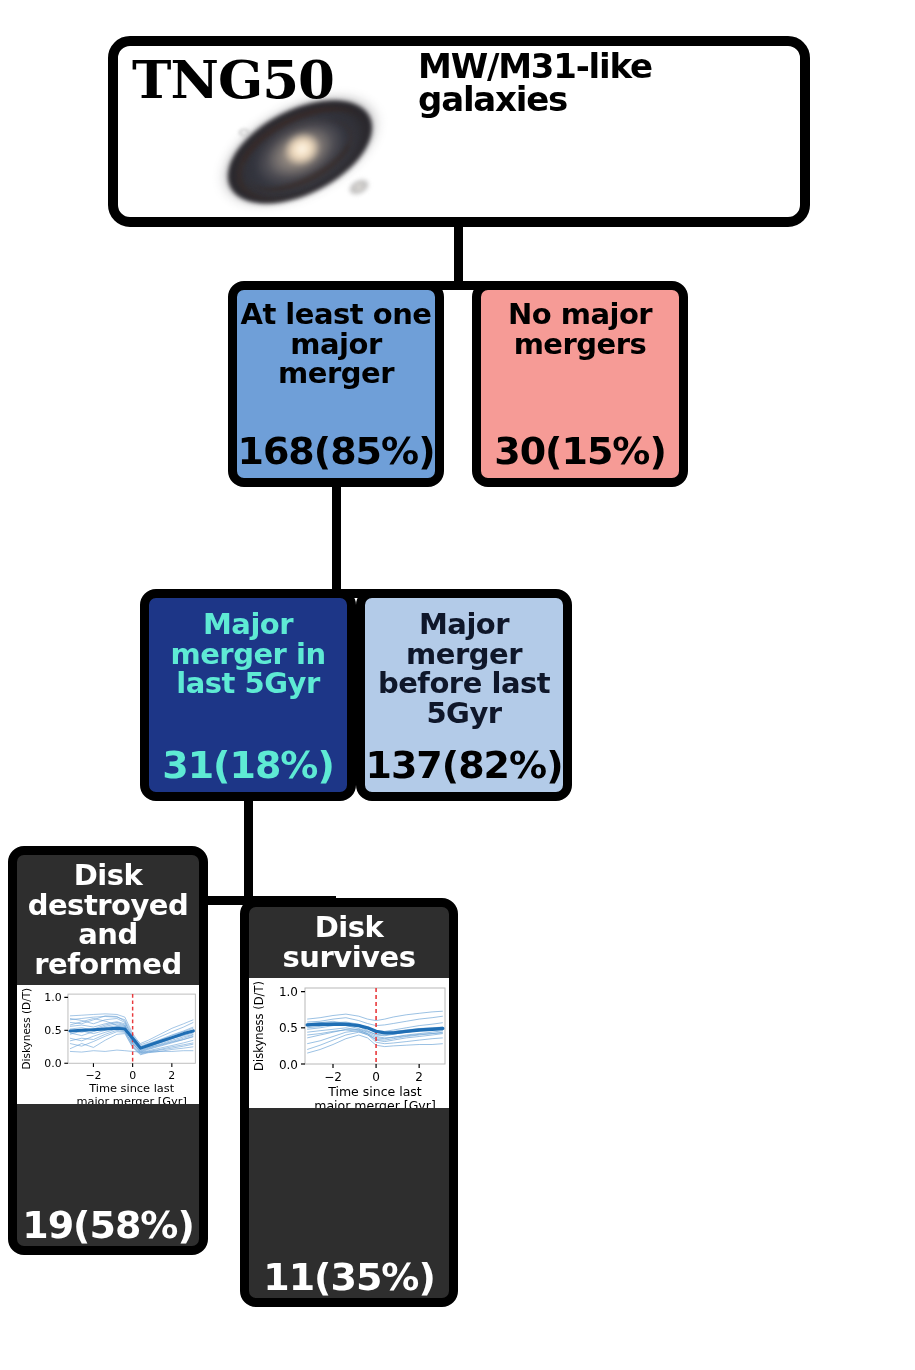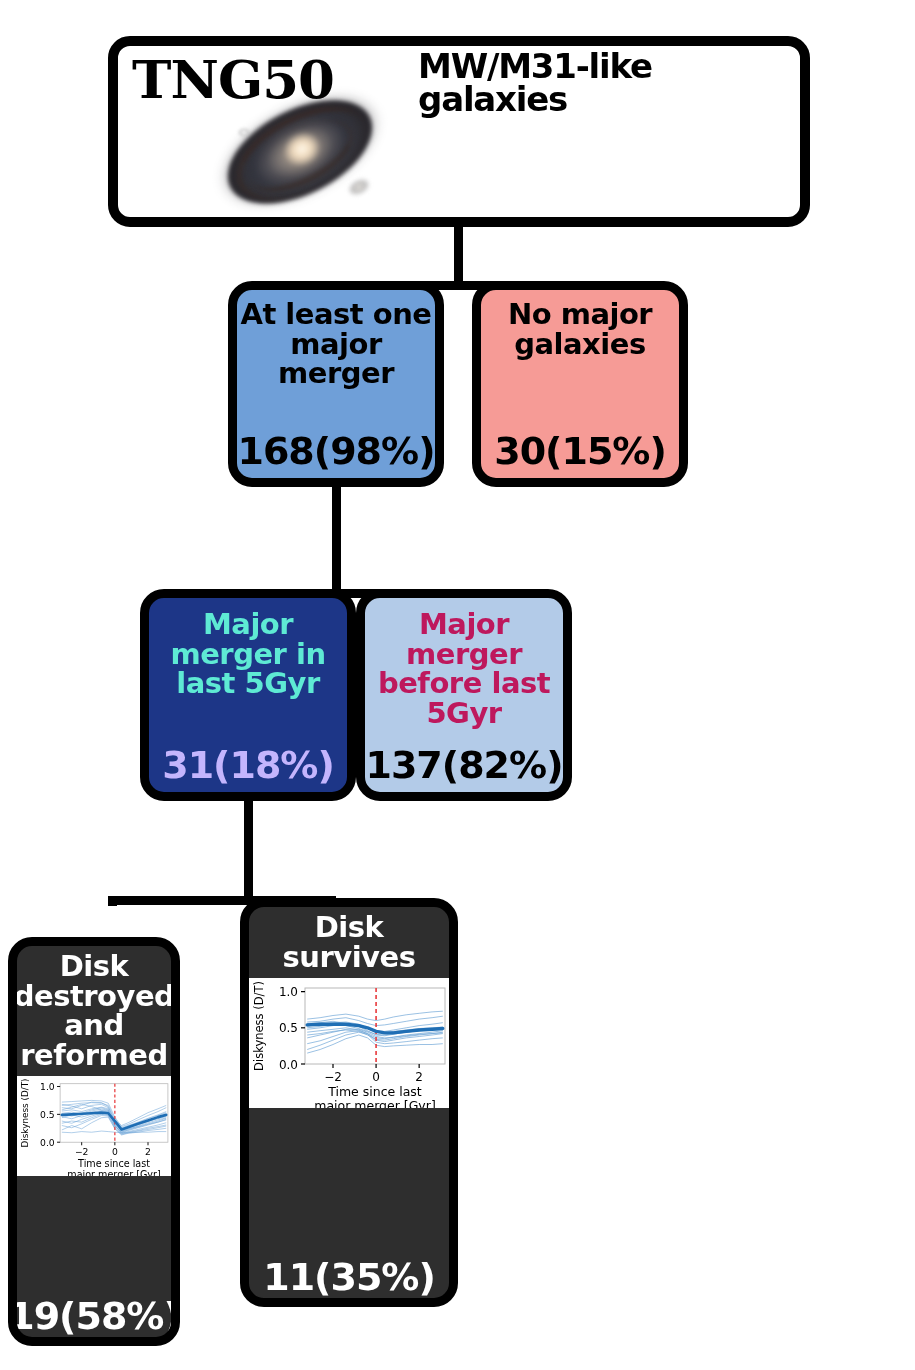--- a/index.html
+++ b/index.html
@@ -2,21 +2,21 @@
 <html><head>
 <meta charset="utf-8">
 <style>
   html,body{margin:0;padding:0;background:#ffffff;}
   body{width:915px;height:1370px;overflow:hidden;
        font-family:"DejaVu Sans","Liberation Sans",sans-serif;}
   #stage{position:relative;width:915px;height:1370px;background:#fff;}
 
   
   .node{position:absolute;box-sizing:border-box;
-        border:9px solid #000;border-radius:24px;
+        border:9px solid #000;border-radius:16px;
         display:flex;flex-direction:column;align-items:center;
         z-index:3;overflow:hidden;}
   .node .title{font-weight:bold;line-height:1.02;text-align:center;
                letter-spacing:-0.5px;}
   .node .count{font-weight:bold;line-height:1;letter-spacing:-1px;}
 
   
   #root-node{left:108px;top:36px;width:702px;height:191px;
              background:#ffffff;border-width:10px;border-radius:22px;
              display:block;}
@@ -62,26 +62,26 @@
   #n-atleast{left:228px;top:281px;width:216px;height:206px;background:#6f9fd8;}
   #n-nomajor{left:472px;top:281px;width:216px;height:206px;background:#f69b96;}
   #n-atleast .title,#n-nomajor .title{font-size:29px;color:#000;margin-top:10px;}
   #n-atleast .count,#n-nomajor .count{font-size:38px;color:#000;
         margin-top:auto;margin-bottom:8px;}
 
   
   #n-recent{left:140px;top:589px;width:216px;height:212px;background:#1d3687;}
   #n-old{left:356px;top:589px;width:216px;height:212px;background:#b3cbe8;}
   #n-recent .title{font-size:29px;color:#5eead4;margin-top:12px;}
-  #n-recent .count{font-size:38px;color:#c4b5fd;margin-top:auto;margin-bottom:8px;}
-  #n-old .title{font-size:29px;color:#be185d;margin-top:12px;}
+  #n-recent .count{font-size:38px;color:#5eead4;margin-top:auto;margin-bottom:8px;}
+  #n-old .title{font-size:29px;color:#0f172a;margin-top:12px;}
   #n-old .count{font-size:38px;color:#000;margin-top:auto;margin-bottom:8px;}
 
   
-  #n-destroyed{left:8px;top:937px;width:172px;height:409px;background:#2e2e2e;}
+  #n-destroyed{left:8px;top:846px;width:200px;height:409px;background:#2e2e2e;}
   #n-survives{left:228px;top:898px;width:218px;height:409px;background:#2e2e2e;margin-left:12px;}
   #n-destroyed .title,#n-survives .title{font-size:29px;color:#ffffff;margin-top:6px;}
   #n-destroyed .count,#n-survives .count{font-size:38px;color:#ffffff;
         margin-top:auto;margin-bottom:2px;}
 
   .plot-wrap{background:#ffffff;width:100%;margin-top:6px;}
   .plot-wrap svg{display:block;width:100%;height:auto;}
 
   
   .conn{position:absolute;background:#000;z-index:1;}
@@ -114,24 +114,24 @@
       <div class="lane1"></div>
         <div class="lane2"></div>
       <div class="sat"></div>
         <div class="sat2"></div>
     </div>
     <span id="root-title">MW/M31-like galaxies</span>
   </div>
 
   <div class="node" id="n-atleast">
     <span class="title">At least one major merger</span>
-    <span class="count">168(98%)</span>
+    <span class="count">168(85%)</span>
   </div>
   <div class="node" id="n-nomajor">
-    <span class="title">No major galaxies</span>
+    <span class="title">No major mergers</span>
     <span class="count">30(15%)</span>
   </div>
 
   <div class="node" id="n-recent">
     <span class="title">Major merger in last 5Gyr</span>
     <span class="count">31(18%)</span>
   </div>
   <div class="node" id="n-old">
     <span class="title">Major merger before last 5Gyr</span>
     <span class="count">137(82%)</span>

